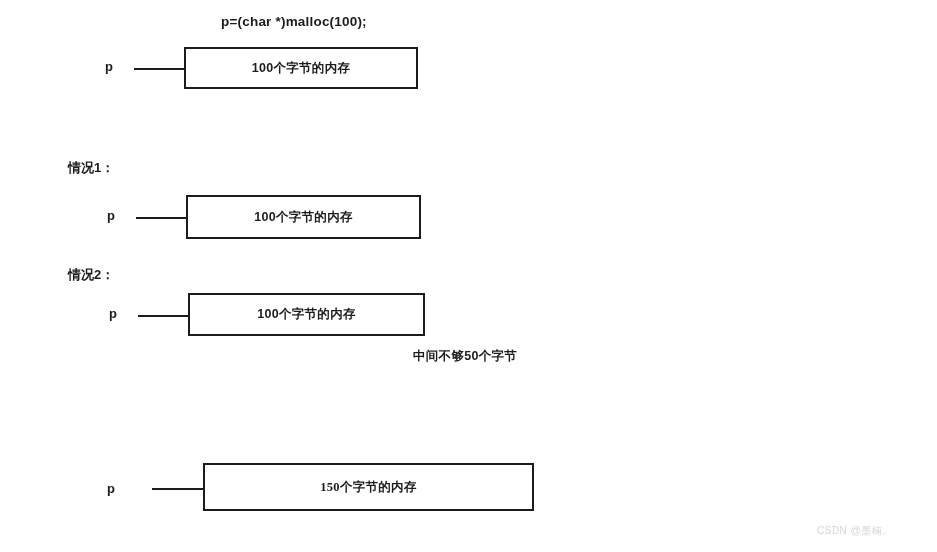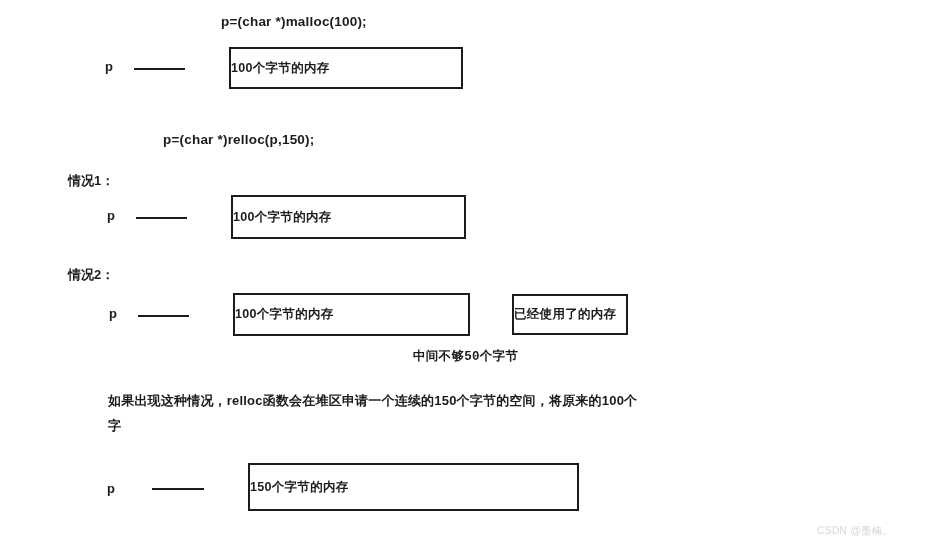--- a/index.html
+++ b/index.html
@@ -44,37 +44,36 @@
     height: 0;
     border-top: 2.5px solid #1c1c1c;
   }
   .mem-box {
     position: absolute;
     box-sizing: border-box;
     border: 2.5px solid #1c1c1c;
     background: #ffffff;
     display: flex;
     align-items: center;
-    margin-left: 45px;
+    justify-content: center;
   }
   .mem-box-text {
     font-size: 12.5px;
     font-weight: bold;
     color: #1c1c1c;
     white-space: nowrap;
     letter-spacing: 0.3px;
   }
   .note-text {
     position: absolute;
     font-size: 12.5px;
     font-weight: bold;
     color: #1c1c1c;
     white-space: nowrap;
     letter-spacing: 0.3px;
-    font-family: Liberation Mono, monospace;
   }
   .paragraph {
     position: absolute;
     font-size: 13px;
     font-weight: bold;
     color: #1c1c1c;
     line-height: 25px;
     letter-spacing: 0.2px;
   }
   .watermark {
@@ -93,56 +92,51 @@
   <div class="code-label" style="left:221px; top:14px;">p=(char *)malloc(100);</div>
 
   <div class="ptr-label" style="left:105px; top:59px;">p</div>
 
   <div class="connector" style="left:134px; top:68px; width:51px;"></div>
 
   <div class="mem-box" style="left:184px; top:47px; width:234px; height:42px;">
     <span class="mem-box-text">100个字节的内存</span>
   </div>
 
-  <div class="code-label" style="left:163px; top:132px;">p=(char *)relloc(p,150);</div>
 
-  <div class="case-label" style="left:68px; top:172px;">情况1：</div>
+  <div class="case-label" style="left:68px; top:159px;">情况1：</div>
 
   <div class="ptr-label" style="left:107px; top:208px;">p</div>
 
   <div class="connector" style="left:136px; top:217px; width:51px;"></div>
 
   <div class="mem-box" style="left:186px; top:195px; width:235px; height:44px;">
     <span class="mem-box-text">100个字节的内存</span>
   </div>
 
 
   <div class="case-label" style="left:68px; top:266px;">情况2：</div>
 
   <div class="ptr-label" style="left:109px; top:306px;">p</div>
 
   <div class="connector" style="left:138px; top:315px; width:51px;"></div>
 
   <div class="mem-box" style="left:188px; top:293px; width:237px; height:43px;">
     <span class="mem-box-text">100个字节的内存</span>
   </div>
 
-  <div class="mem-box" style="left:467px; top:294px; width:116px; height:41px;">
-    <span class="mem-box-text">已经使用了的内存</span>
-  </div>
 
   <div class="note-text" style="left:413px; top:348px;">中间不够50个字节</div>
 
   <div class="paragraph" style="left:108px; top:388px; width:540px;">
-    <div>如果出现这种情况，relloc函数会在堆区申请一个连续的150个字节的空间，将原来的100个字</div>
   </div>
 
   <div class="ptr-label" style="left:107px; top:481px;">p</div>
 
   <div class="connector" style="left:152px; top:488px; width:52px;"></div>
 
-  <div class="mem-box" style="left:203px; top:463px; width:331px; height:48px;">
+  <div class="mem-box" style="left:203px; top:463px; width:331px; height:48px;font-family:Liberation Serif, serif;">
     <span class="mem-box-text">150个字节的内存</span>
   </div>
 
   <div class="watermark" style="left:817px; top:524px;">CSDN @墨楠。</div>
 
 </div>
 
 </body></html>

